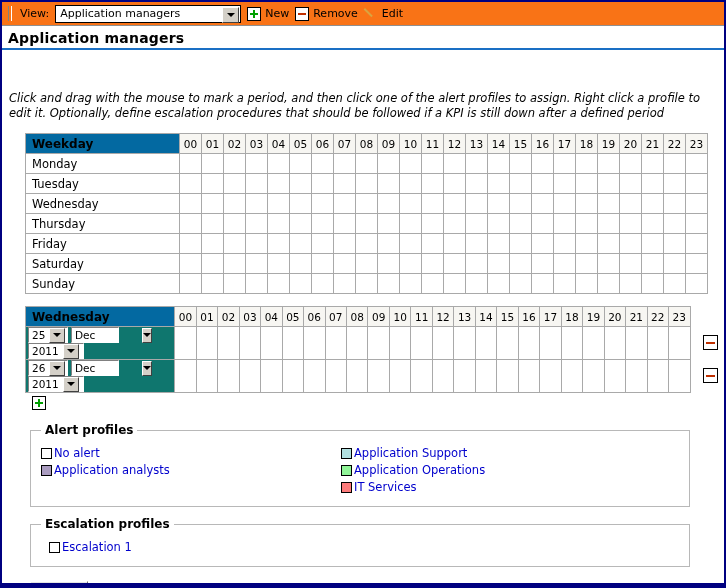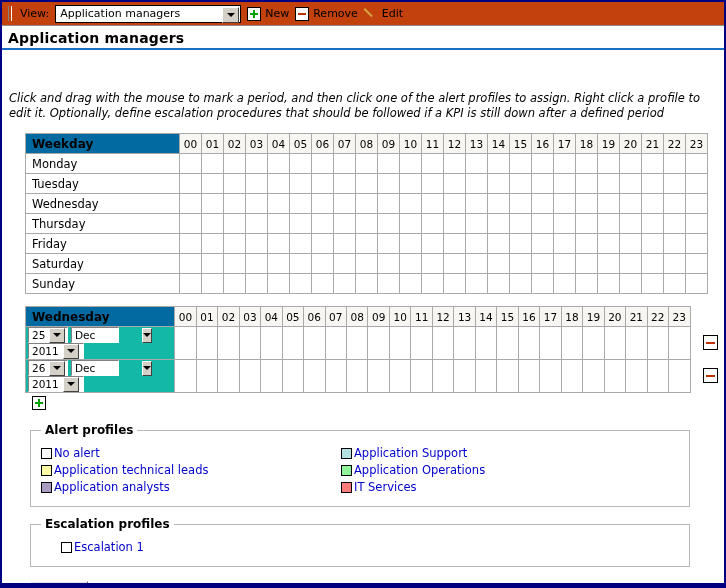--- a/index.html
+++ b/index.html
@@ -19,21 +19,21 @@
     box-sizing: border-box;
     border: 2px solid #000080;
     background: #ffffff;
     overflow: hidden;
   }
 
   
   .toolbar {
     height: 24px;
     box-sizing: border-box;
-    background: #c2410c;
+    background: #f97316;
     border-bottom: 1px solid #8f8f8f;
     display: flex;
     align-items: center;
     padding-left: 6px;
     gap: 6px;
   }
   .tb-grip {
     width: 2px;
     height: 15px;
     border-left: 1px solid #808080;
@@ -166,21 +166,21 @@
 
   td.c-none  { background: #ffffff; }
   td.c-green { background: #90f598; }
   td.c-yellow{ background: #fdfca6; }
   td.c-blue  { background: #b2e1e1; }
   td.c-red   { background: #fc7b7b; }
 
   
   .exc-wrap { padding-left: 23px; padding-top: 12px; }
   table.exc td.datecell {
-    background: #14b8a6;
+    background: #0f766e;
     padding-left: 2px;
     text-align: left;
     height: 21px;
   }
   .mini-select {
     display: inline-flex;
     align-items: center;
     height: 16px;
     box-sizing: border-box;
     border-top: 1px solid #808080;
@@ -272,21 +272,21 @@
     box-sizing: border-box;
     border: 1px solid #000;
     display: inline-block;
     flex: 0 0 auto;
   }
   .prof-link {
     color: #0000cc;
     font-size: 11.5px;
     text-decoration: none;
   }
-  .esc-item { margin-left: 20px; text-align: center; }
+  .esc-item { margin-left: 8px; text-align: center; }
 
   .save-wrap { margin: 14px 0 0 28px; }
   .save-btn {
     width: 58px; height: 21px;
     box-sizing: border-box;
     background: #e5e5e5;
     border-top: 1px solid #ffffff;
     border-left: 1px solid #ffffff;
     border-right: 1px solid #6b6b6b;
     border-bottom: 1px solid #6b6b6b;
@@ -687,24 +687,20 @@
 
   <fieldset class="fs">
     <legend>Alert profiles</legend>
     <div class="prof-cols">
       <div class="prof-col">
           <div class="prof-item">
             <span class="swatch" style="background: rgb(255, 255, 255);"></span>
             <span class="prof-link">No alert</span>
           </div>
           <div class="prof-item">
-            <span class="swatch" style="background: rgb(253, 252, 166);"></span>
-            <span class="prof-link">Application technical leads</span>
-          </div>
-          <div class="prof-item">
             <span class="swatch" style="background: rgb(170, 156, 192);"></span>
             <span class="prof-link">Application analysts</span>
           </div>
         </div>
       <div class="prof-col">
           <div class="prof-item">
             <span class="swatch" style="background: rgb(178, 225, 225);"></span>
             <span class="prof-link">Application Support</span>
           </div>
           <div class="prof-item">

